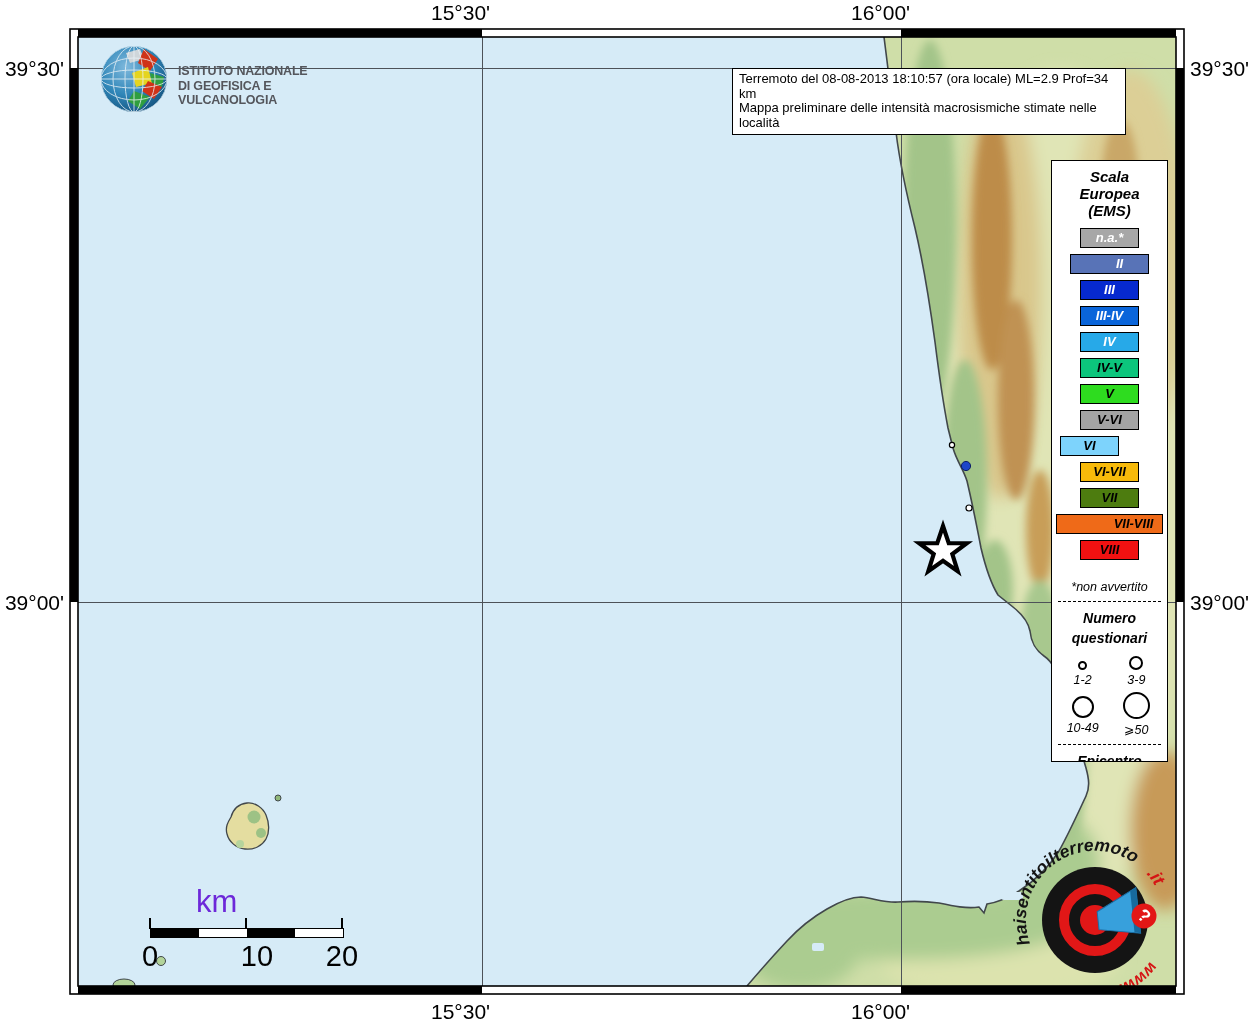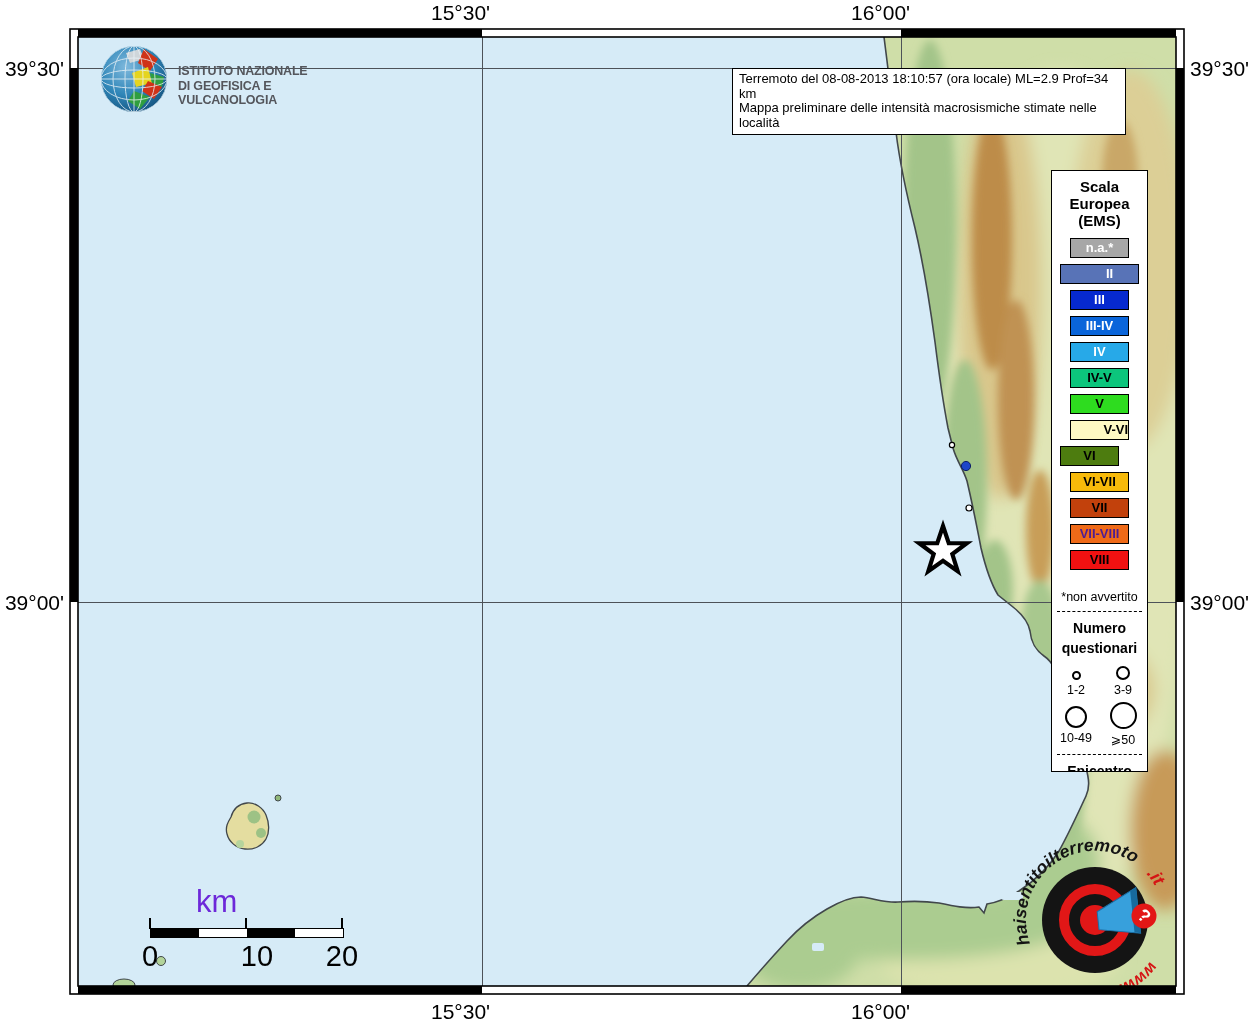--- a/index.html
+++ b/index.html
@@ -12,22 +12,22 @@
   
   .infobox{position:absolute;left:732px;top:44px;width:394px;box-sizing:border-box;
            background:#ffffff;border:1.2px solid #000;padding:3px 6px 4px 6px;
            font-size:13px;line-height:14.6px;color:#000;margin-top:24px;}
   
   .ingv{position:absolute;left:100px;top:45px;width:260px;height:70px;}
   .ingv .globe{position:absolute;left:0;top:0;}
   .ingv .ingv-text{position:absolute;left:78px;top:19px;color:#54565c;font-weight:bold;
                    font-size:12.5px;line-height:14.5px;letter-spacing:-0.2px;}
   
-  .legend{position:absolute;left:1051px;top:170px;width:97px;height:602px;box-sizing:border-box;
-          background:#fff;border:1.6px solid #000;text-align:center;color:#000;overflow:hidden;}
+  .legend{position:absolute;left:1051px;top:160px;width:117px;height:602px;box-sizing:border-box;
+          background:#fff;border:1.6px solid #000;text-align:center;color:#000;overflow:hidden;font-style:italic;}
   .legend .ltitle{font-size:15px;font-weight:bold;line-height:17px;margin-top:7px;}
   .legend .classes{margin-top:9px;}
   .ems-box{width:57px;height:18px;margin:0 auto 6px auto;border:1px solid #000;
            font-size:13px;font-weight:bold;line-height:18px;text-align:center;}
   .legend .footnote{font-size:12.5px;margin-top:20px;}
   .legend .dashed{border-top:1.6px dashed #000;width:90%;margin:7px auto 6px auto;height:0;}
   .legend .qtitle{font-size:14px;font-weight:bold;line-height:20px;}
   .qgrid{display:flex;justify-content:space-evenly;margin-top:5px;}
   .qcell{display:flex;flex-direction:column;align-items:center;width:46px;}
   .qcircle{border:2px solid #000;border-radius:50%;background:#fff;box-sizing:border-box;}
@@ -249,25 +249,25 @@
       <div>(EMS)</div>
     </div>
     <div class="classes">
       <div class="ems-box" style="background-color: rgb(167, 167, 167); color: rgb(255, 255, 255);">n.a.*</div>
       <div class="ems-box" style="background-color: rgb(88, 115, 183); color: rgb(255, 255, 255); padding-left: 20px;">II</div>
       <div class="ems-box" style="background-color: rgb(6, 41, 207); color: rgb(255, 255, 255);">III</div>
       <div class="ems-box" style="background-color: rgb(10, 101, 218); color: rgb(255, 255, 255);">III-IV</div>
       <div class="ems-box" style="background-color: rgb(39, 169, 232); color: rgb(255, 255, 255);">IV</div>
       <div class="ems-box" style="background-color: rgb(12, 197, 124); color: rgb(0, 0, 0);">IV-V</div>
       <div class="ems-box" style="background-color: rgb(46, 220, 31); color: rgb(0, 0, 0);">V</div>
-      <div class="ems-box" style="background-color: #fef9c3; color: rgb(0, 0, 0); text-align: right;">V-VI</div>
-      <div class="ems-box" style="background-color: #4d7c0f; color: rgb(0, 0, 0); margin-left: 8px;">VI</div>
+      <div class="ems-box" style="background-color: #a3a3a3; color: rgb(0, 0, 0);">V-VI</div>
+      <div class="ems-box" style="background-color: #7dd3fc; color: rgb(0, 0, 0); margin-left: 8px;">VI</div>
       <div class="ems-box" style="background-color: rgb(247, 186, 10); color: rgb(0, 0, 0);">VI-VII</div>
-      <div class="ems-box" style="background-color: #c2410c; color: rgb(0, 0, 0);">VII</div>
-      <div class="ems-box" style="background-color: rgb(239, 106, 24); color: #4c1d95;">VII-VIII</div>
+      <div class="ems-box" style="background-color: #4d7c0f; color: rgb(0, 0, 0);">VII</div>
+      <div class="ems-box" style="background-color: rgb(239, 106, 24); color: #000000; padding-left: 48px;">VII-VIII</div>
       <div class="ems-box" style="background-color: rgb(241, 17, 17); color: #000000;">VIII</div>
     </div>
     <div class="footnote">*non avvertito</div>
     <div class="dashed"></div>
     <div class="qtitle">
       <div>Numero</div>
       <div>questionari</div>
     </div>
     <div class="qgrid">
       <div class="qcell">

